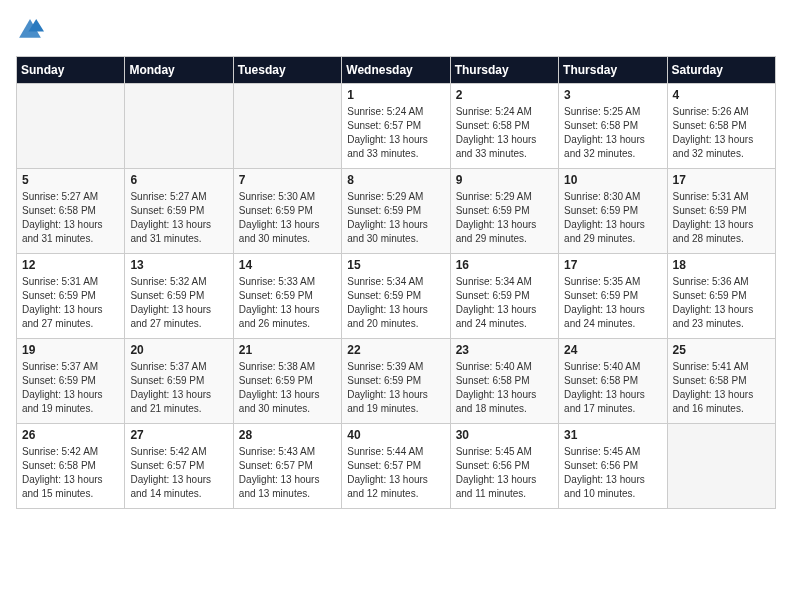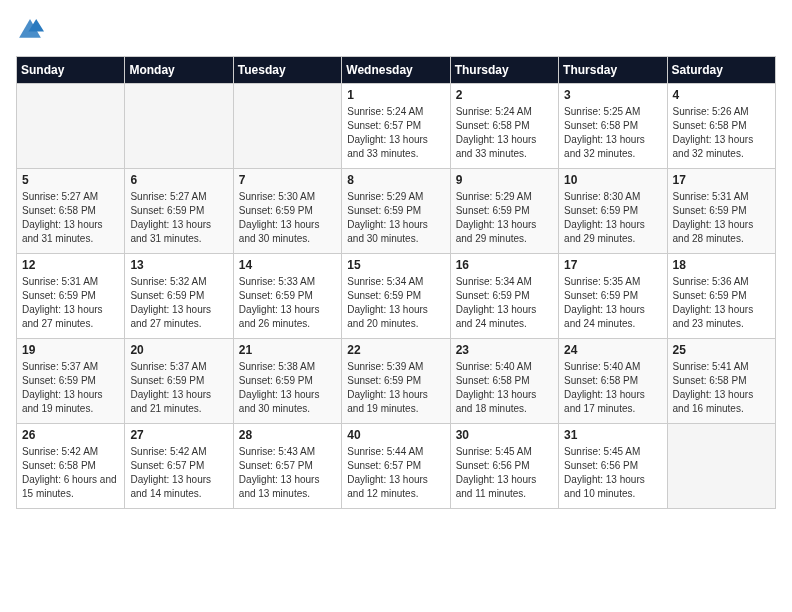--- a/index.html
+++ b/index.html
@@ -328,21 +328,21 @@
           <span>Daylight: 13 hours and 16 minutes.</span>
         </div>
         </td>
       </tr>
       <tr>
         <td>
           <div class="day-num">26</div>
         <div class="day-info">
           <span>Sunrise: 5:42 AM</span><br>
           <span>Sunset: 6:58 PM</span><br>
-          <span>Daylight: 6 hours and 15 minutes.</span>
+          <span>Daylight: 13 hours and 15 minutes.</span>
         </div>
         </td>
         <td>
           <div class="day-num">27</div>
         <div class="day-info">
           <span>Sunrise: 5:42 AM</span><br>
           <span>Sunset: 6:57 PM</span><br>
           <span>Daylight: 13 hours and 14 minutes.</span>
         </div>
         </td>

